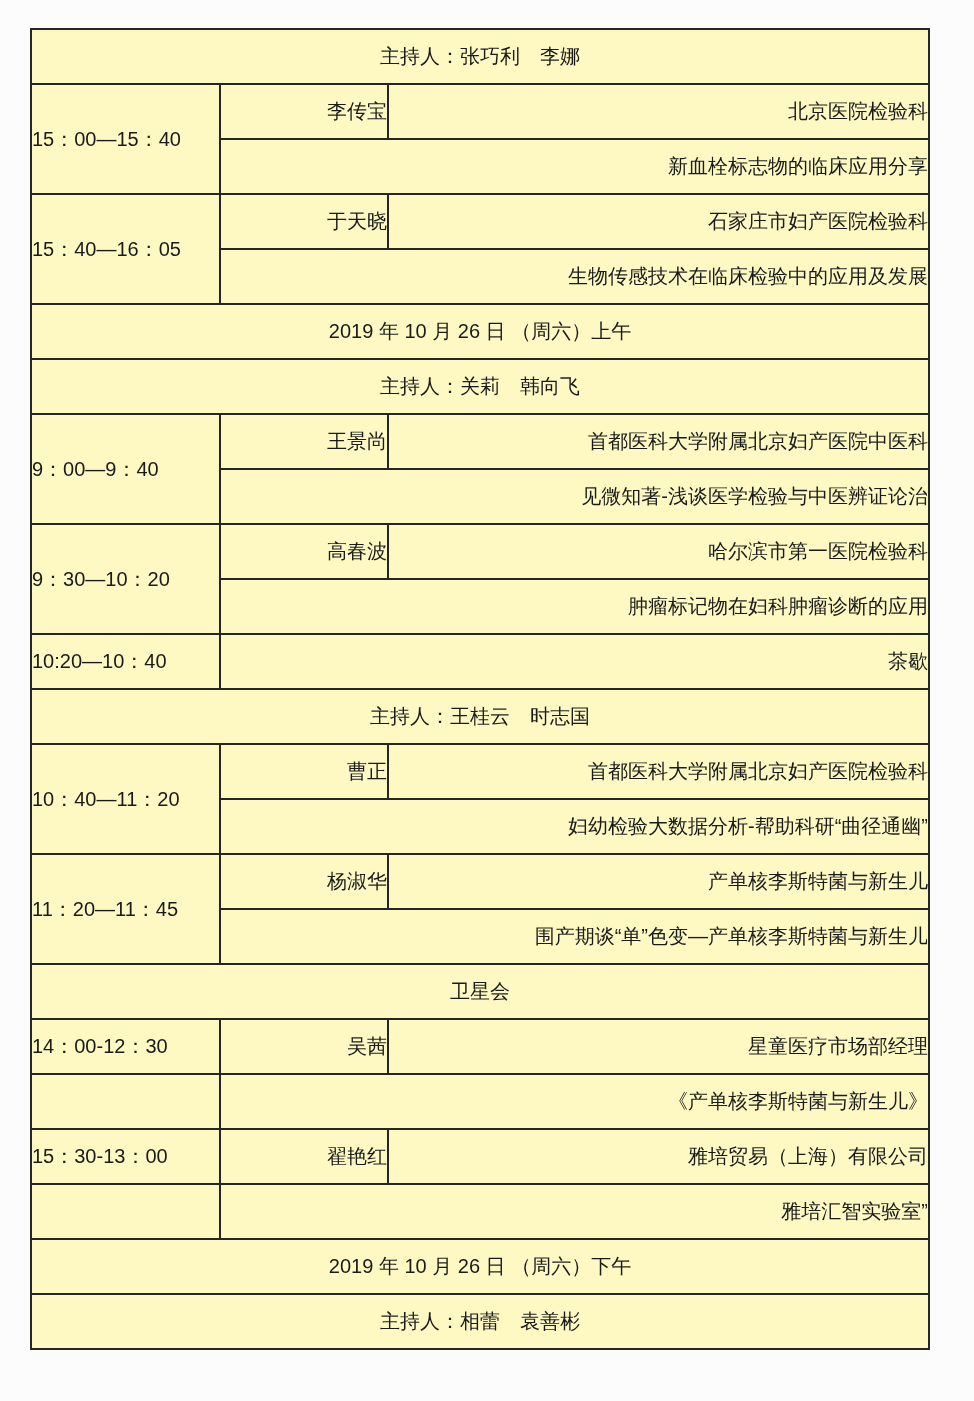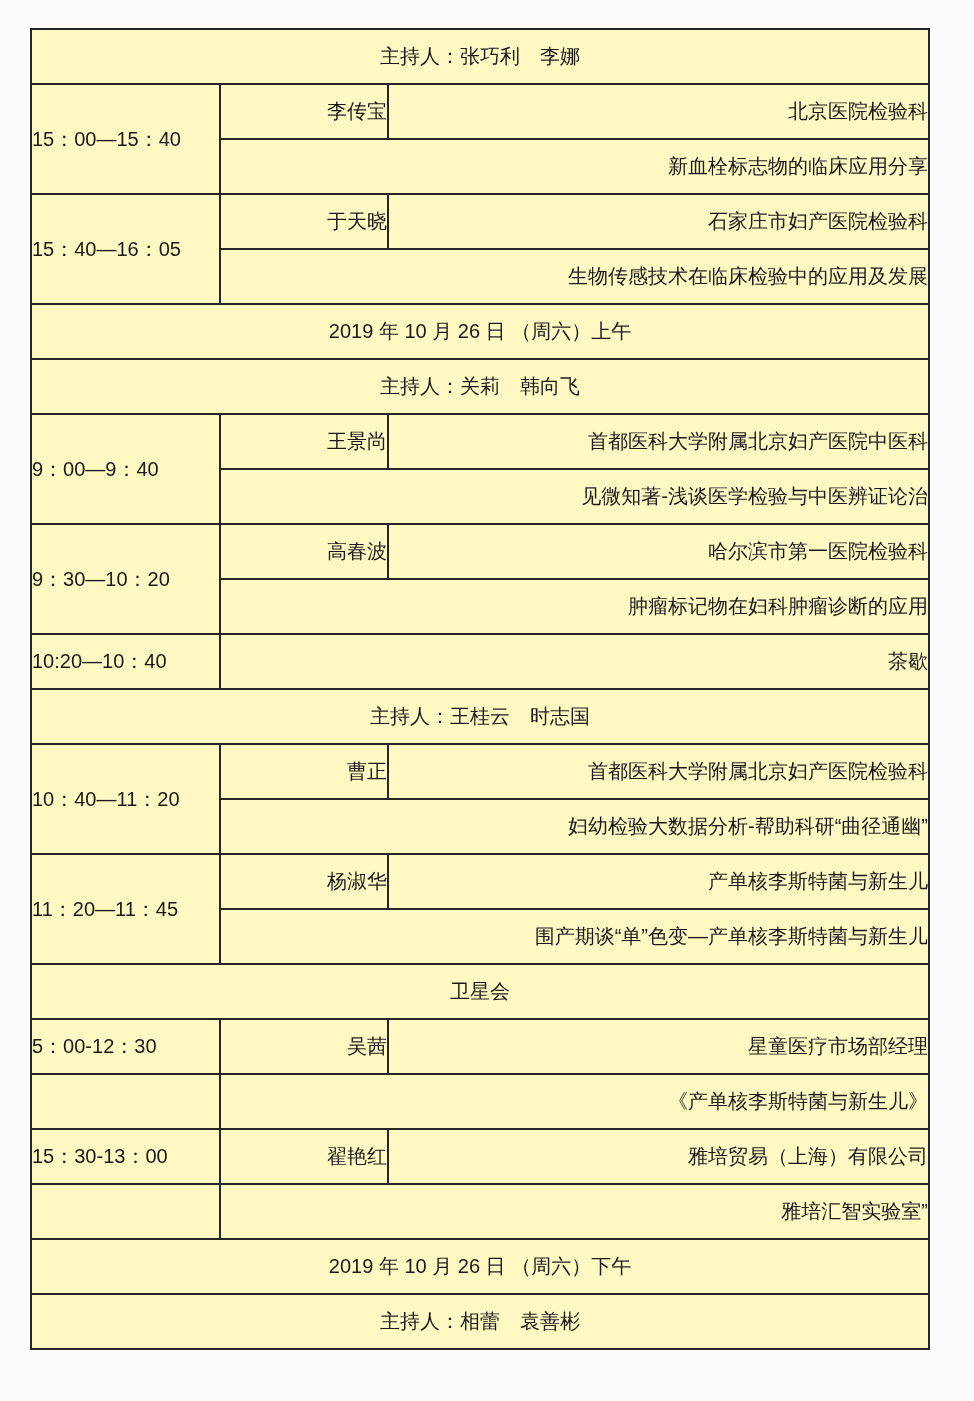--- a/index.html
+++ b/index.html
@@ -119,21 +119,21 @@
     </tr>
     <tr class="r">
       <td colspan="2" class="topic">围产期谈“单”色变—产单核李斯特菌与新生儿</td>
     </tr>
 
     <tr class="r">
       <td colspan="3" class="center">卫星会</td>
     </tr>
 
     <tr class="r">
-      <td class="time">5：00-12：30</td>
+      <td class="time">14：00-12：30</td>
       <td class="left">吴茜</td>
       <td class="left">星童医疗市场部经理</td>
     </tr>
     <tr class="r">
       <td class="time"></td>
       <td colspan="2" class="topic">《产单核李斯特菌与新生儿》</td>
     </tr>
 
     <tr class="r">
       <td class="time">15：30-13：00</td>

